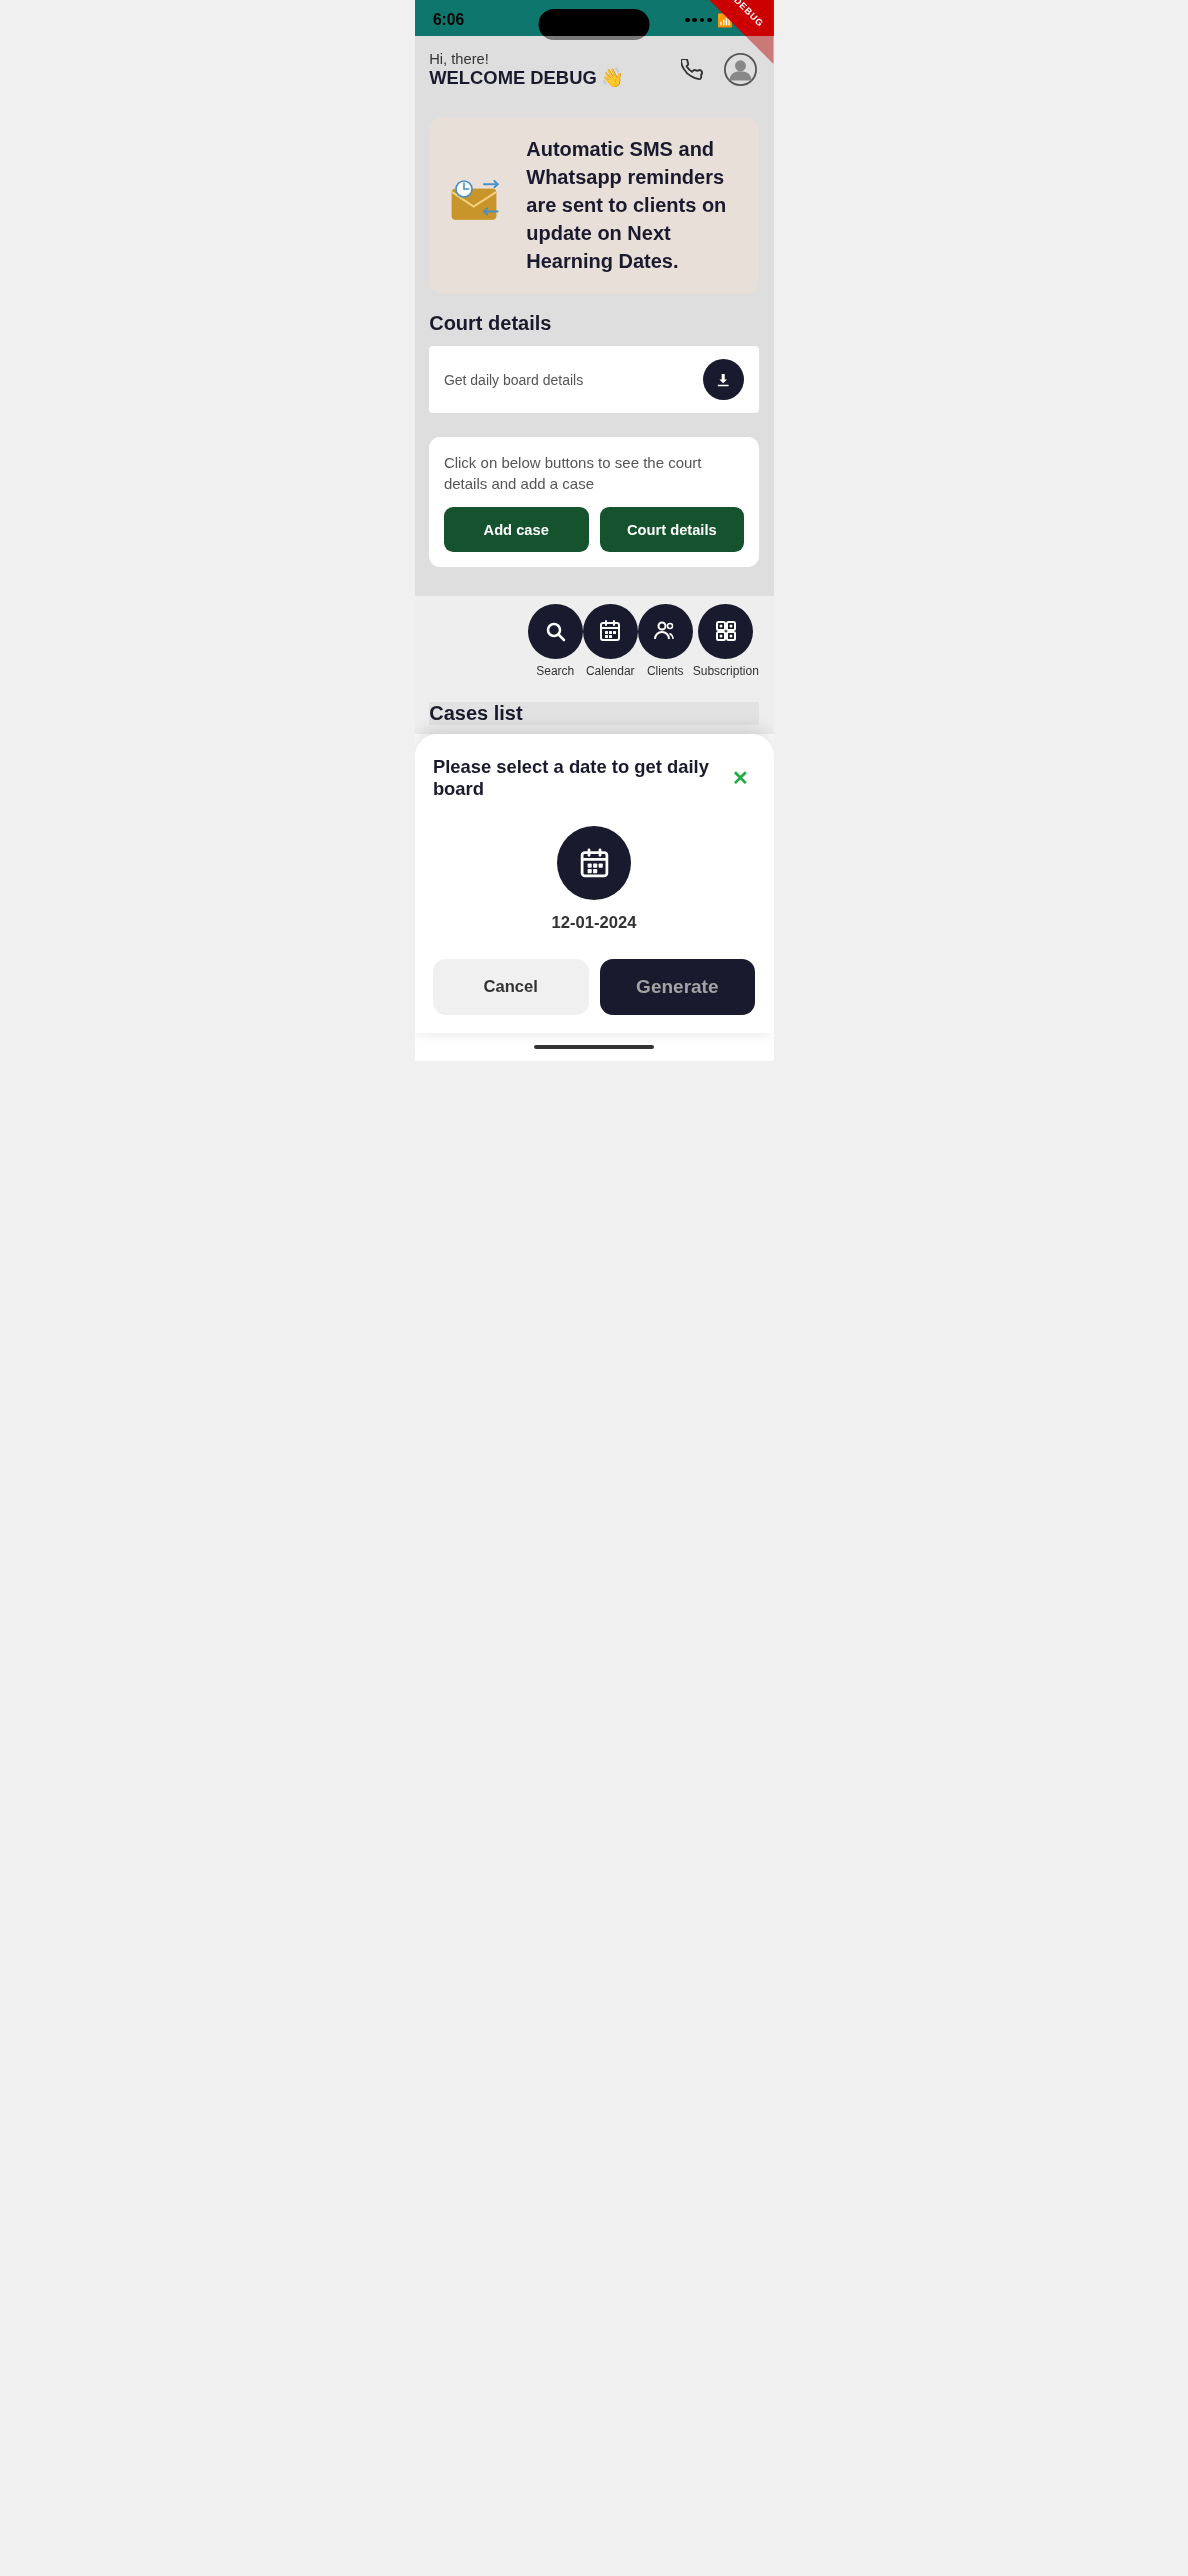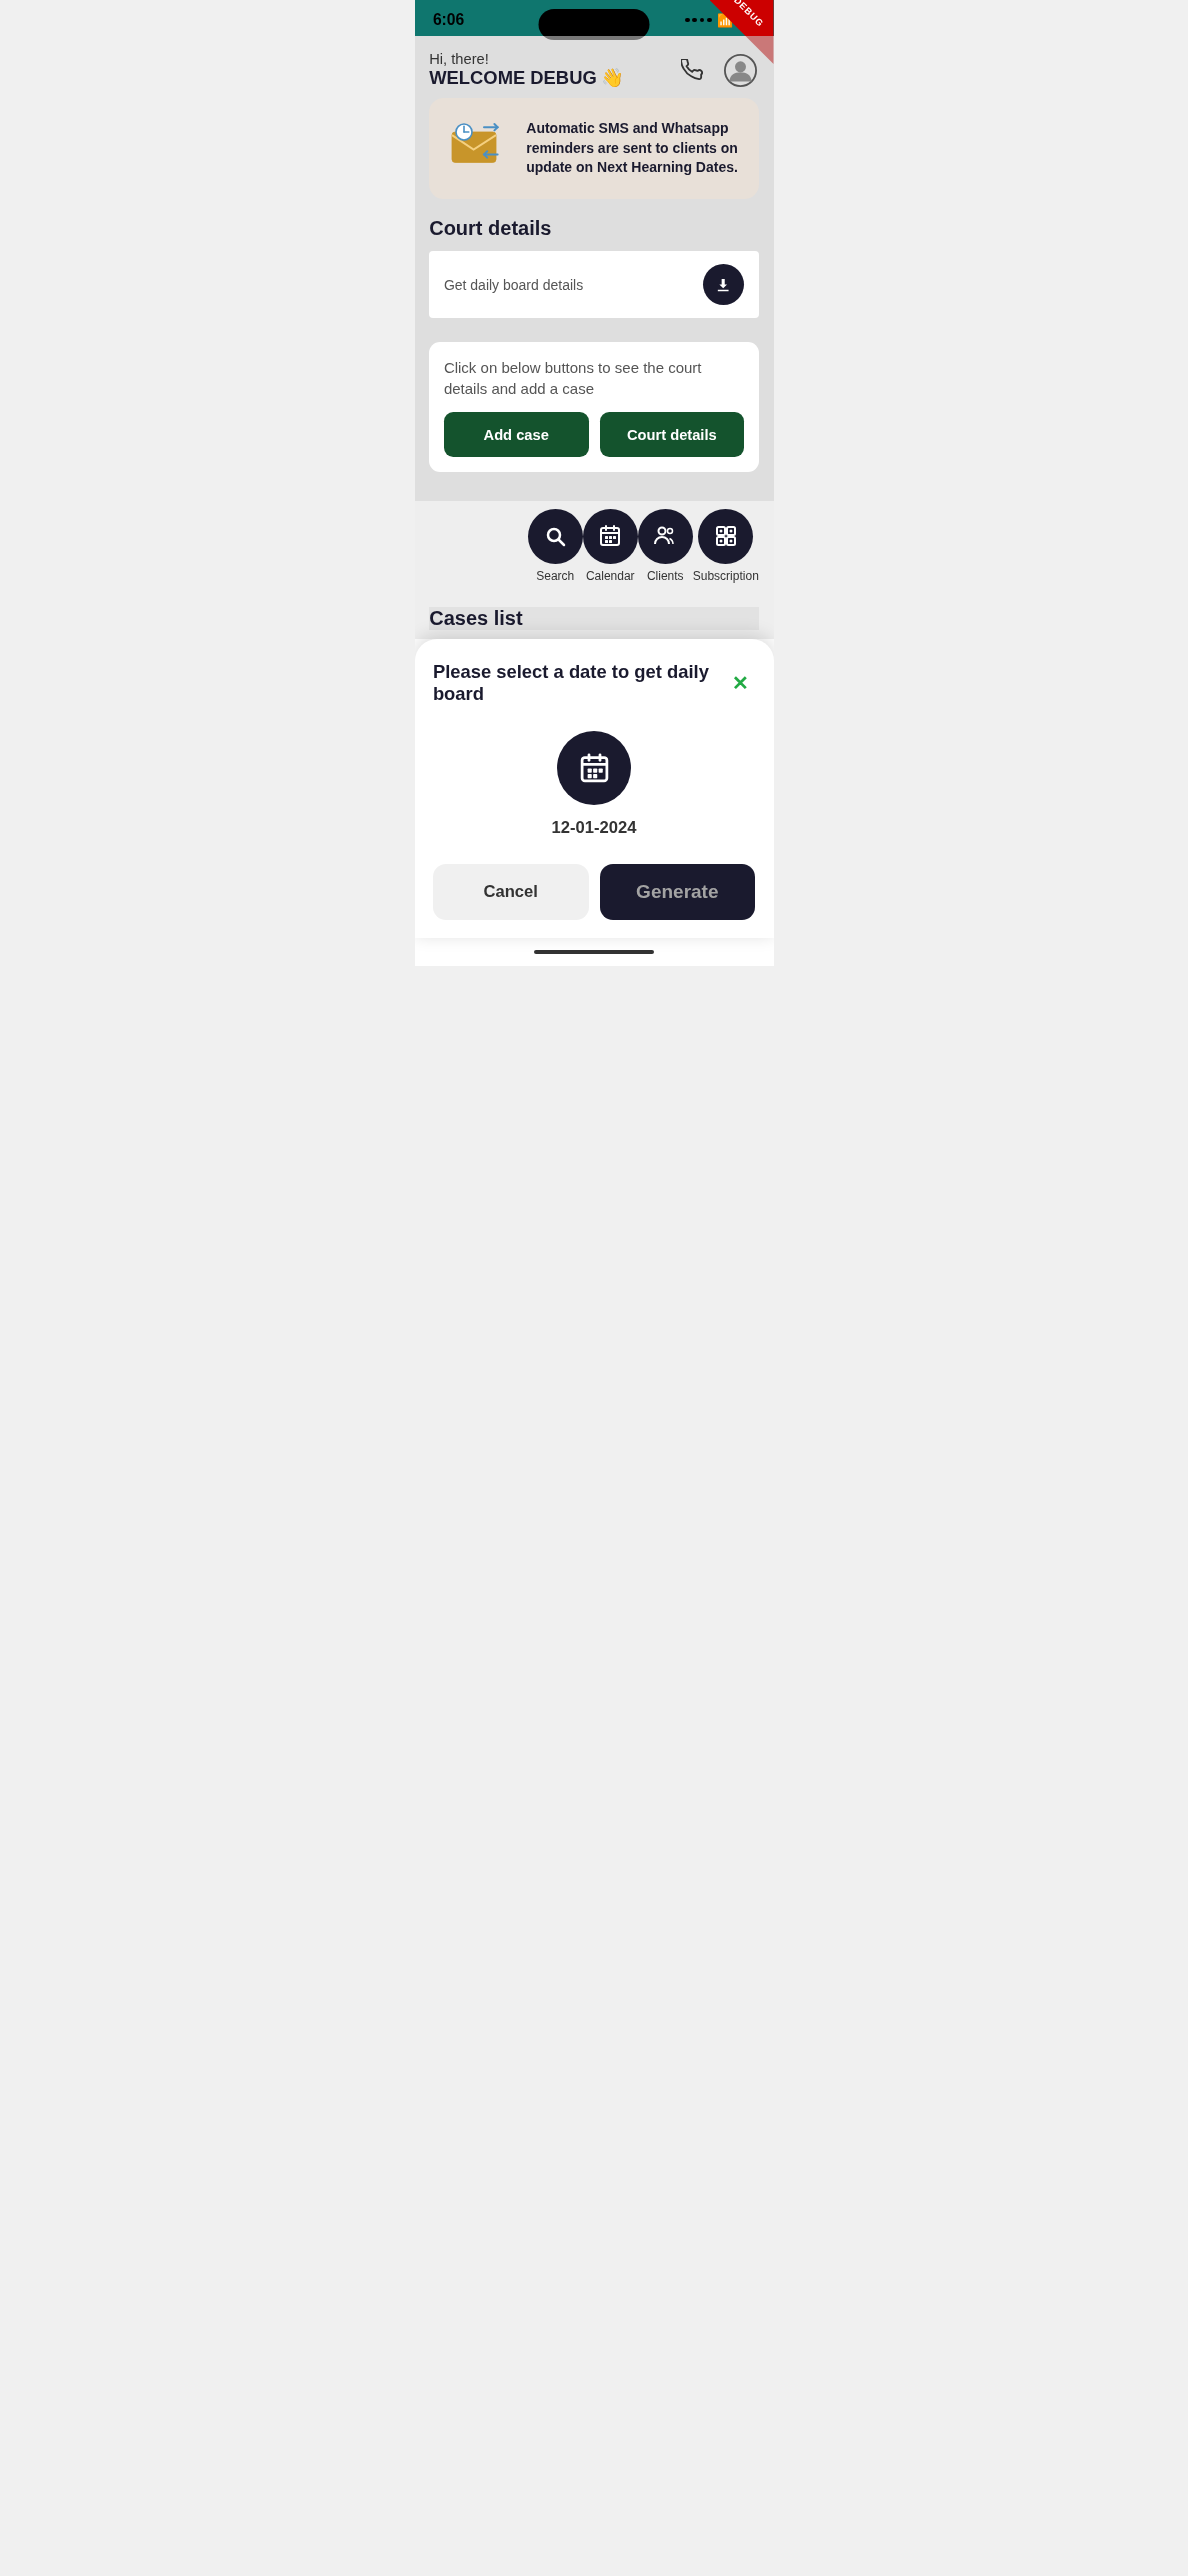--- a/index.html
+++ b/index.html
@@ -86,22 +86,22 @@
     .main-content {
       background: rgba(200, 200, 200, 0.6);
       padding: 14.7px;
       position: relative;
     }
 
     
     .app-header {
       display: flex;
       justify-content: space-between;
-      align-items: center;
-      margin-bottom: 9px;
+      align-items: flex-start;
+      margin-bottom: 28px;
     }
 
     .header-greeting {
       display: flex;
       flex-direction: column;
     }
 
     .greeting-hi {
       font-size: 14.7px;
       color: #333;
@@ -139,21 +139,21 @@
       margin-bottom: 18.4px;
     }
 
     .notification-icon {
       width: 64px;
       height: 64px;
       flex-shrink: 0;
     }
 
     .notification-text {
-      font-size: 14px;
+      font-size: 20px;
       font-weight: 600;
       color: #1a1a2e;
       line-height: 1.4;
     }
 
     
     .section-title {
       font-size: 20px;
       font-weight: 700;
       color: #1a1a2e;

